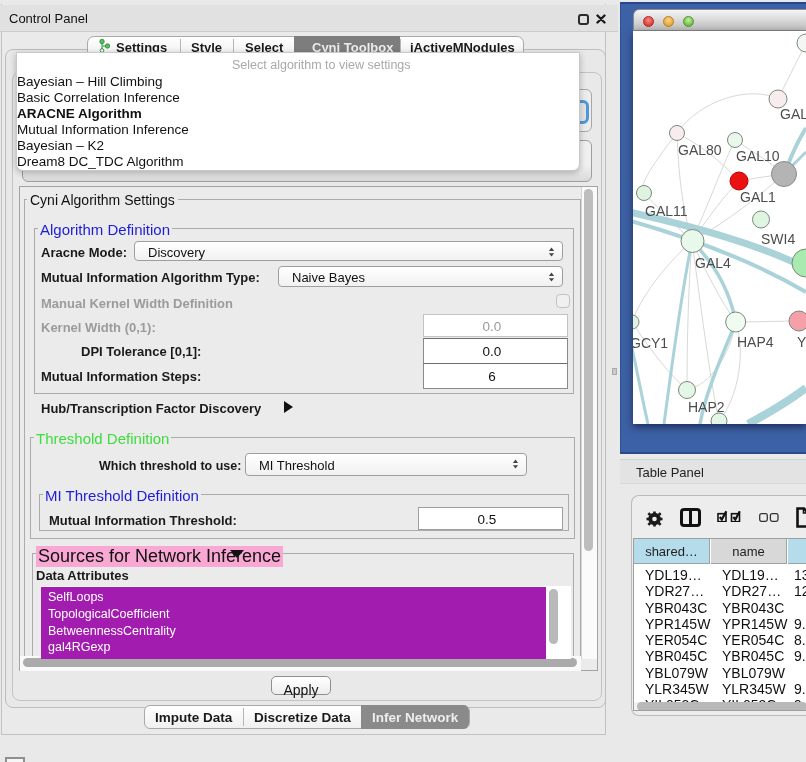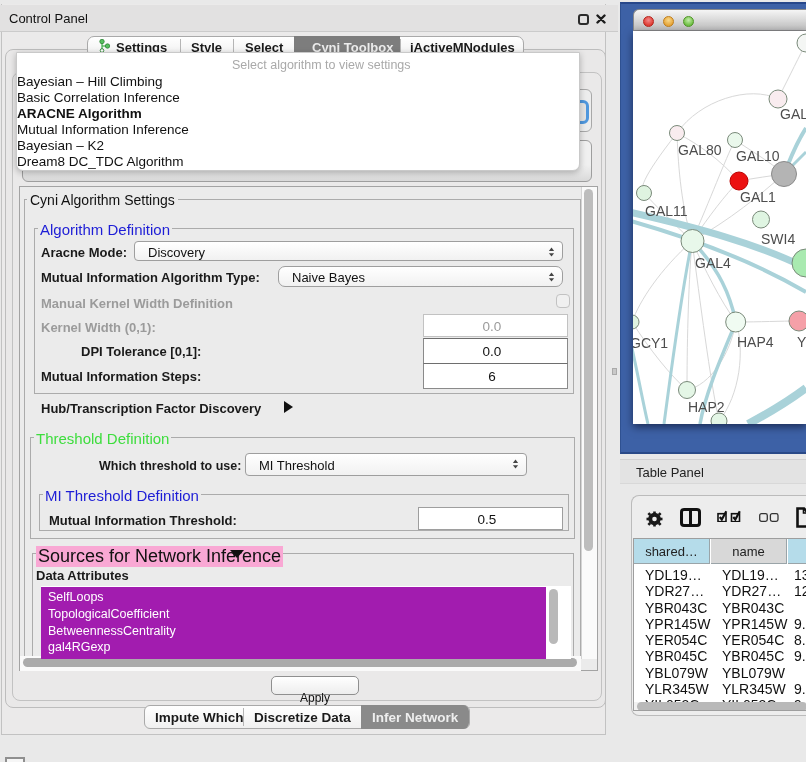--- a/index.html
+++ b/index.html
@@ -67,21 +67,21 @@
 
 <div class="abs lbl" style="left:41px; top:245px;">Aracne Mode:</div>
 <div class="combo" style="left:134px; top:241px; width:429px; height:20px;">
     <span class="ctext">Discovery</span>
   <svg class="arrows" viewBox="0 0 12 16">
       <path d="M6 2 L9.5 6.5 L2.5 6.5 Z" fill="#444"></path>
       <path d="M6 14 L9.5 9.5 L2.5 9.5 Z" fill="#444"></path>
     </svg>
 </div>
 <div class="abs lbl" style="left:41px; top:270px;">Mutual Information Algorithm Type:</div>
-<div class="combo" style="left:278px; top:266px; width:285px; height:21px;border-radius:7px;">
+<div class="combo" style="left:278px; top:266px; width:285px; height:21px;">
     <span class="ctext">Naive Bayes</span>
   <svg class="arrows" viewBox="0 0 12 16">
       <path d="M6 2 L9.5 6.5 L2.5 6.5 Z" fill="#444"></path>
       <path d="M6 14 L9.5 9.5 L2.5 9.5 Z" fill="#444"></path>
     </svg>
 </div>
 <div class="abs glbl" style="left:41px; top:296px;">Manual Kernel Width Definition</div>
 <div class="abs" style="left:556px; top:294px; width:14px; height:14px; background:#f0f0f0; border:1px solid #c2c2c2; border-radius:4px;"></div>
 <div class="abs glbl" style="left:41px; top:320px;">Kernel Width (0,1):</div>
 <div class="tfield" style="left:423px; top:314px; width:145px; height:23px; border:1px solid #c2c2c2; color:#9b9b9b; padding:4px 7px 0 0; font-size:13.5px;">0.0</div>
@@ -114,26 +114,26 @@
 <div class="abs" style="left:32px; top:553px; width:542px; height:103px; border:1px solid #ababab; border-bottom:none;"></div>
 <div class="abs" style="left:36px; top:546px; background:#f9a8d4; padding:0 2px; font-size:18px; color:#111;">Sources for Network Inference</div>
 <svg class="abs" style="left:229px; top:549px;" width="16" height="10" viewBox="0 0 16 10">
     <path d="M1 1 L15 1 L8 9 Z" fill="#111"></path>
   </svg>
 <div class="abs lbl" style="left:36px; top:568px;">Data Attributes</div>
 <div class="abs" style="left:41px; top:586px; width:530px; height:73px; background:#ffffff;"></div>
 <div class="abs" style="left:41px; top:587px; width:505px; height:72px; background:#a21caf; color:#fff; font-size:12.5px; padding:2px 0 0 7px; line-height:16.8px;">SelfLoops<br>TopologicalCoefficient<br>BetweennessCentrality<br>gal4RGexp</div>
 <div class="abs" style="left:549px; top:589px; width:9px; height:55px; background:#b9b9b9; border-radius:5px;"></div>
 
-<div class="abs" style="left:271px; top:676px; width:88px; height:19px; background:linear-gradient(#ffffff,#ededed); border:1px solid #8f8f8f; border-radius:5px; text-align:center; font-size:12px; color:#111; padding-top:14px;">Apply</div>
+<div class="abs" style="left:271px; top:676px; width:60px; height:19px; background:linear-gradient(#ffffff,#ededed); border:1px solid #8f8f8f; border-radius:5px; text-align:center; font-size:14px; color:#111; padding-top:5px;">Apply</div>
 
 <div class="abs" style="left:144px; top:705px; width:326px; height:24px; background:linear-gradient(#ffffff,#f0f0f0); border:1px solid #a9a9a9; border-radius:6px;"></div>
 <div class="abs" style="left:243px; top:708px; width:1px; height:18px; background:#b5b5b5;"></div>
 <div class="abs" style="left:361px; top:705px; width:108px; height:24px; background:#8a8a8a; border-radius:0 6px 6px 0;"></div>
-<div class="abs" style="left:155px; top:710px; font-size:13.5px; font-weight:bold; color:#1a1a1a;">Impute Which</div>
+<div class="abs" style="left:155px; top:710px; font-size:13.5px; font-weight:bold; color:#1a1a1a;">Impute Data</div>
 <div class="abs" style="left:254px; top:710px; font-size:13.5px; font-weight:bold; color:#1a1a1a;">Discretize Data</div>
 <div class="abs" style="left:372px; top:710px; font-size:13.5px; font-weight:bold; color:#eeeeee;">Infer Network</div>
 
 <div class="abs" style="left:28px; top:89px; width:564px; height:43px; border:1px solid #a8a8a8; border-radius:6px; background:#ededed;"></div>
 <div class="abs" style="left:570px; top:100px; width:19px; height:24px; border:3px solid #4f97dd; border-radius:6px; background:#e4e4e4;"></div>
 <div class="abs" style="left:22px; top:140px; width:570px; height:42px; background:linear-gradient(#f0f0f0 60%,#d9d9d9); border:1px solid #9e9e9e; border-radius:6px;"></div>
 
 <div class="abs" style="left:16px; top:52px; width:564px; height:119px; background:#ffffff; border:1px solid #c9c9c9; border-radius:0 0 7px 7px; box-shadow:0 2px 6px rgba(0,0,0,0.25);"></div>
 <div class="abs" style="left:224px; top:58px; font-size:12.5px; color:#a9a9a9;margin-left:8px;">Select algorithm to view settings</div>
 <div class="abs" style="left:17px; top:74px; font-size:13.5px; color:#111; line-height:16.1px;">Bayesian – Hill Climbing<br>Basic Correlation Inference<br><b>ARACNE Algorithm</b><br>Mutual Information Inference<br>Bayesian – K2<br>Dream8 DC_TDC Algorithm</div>

